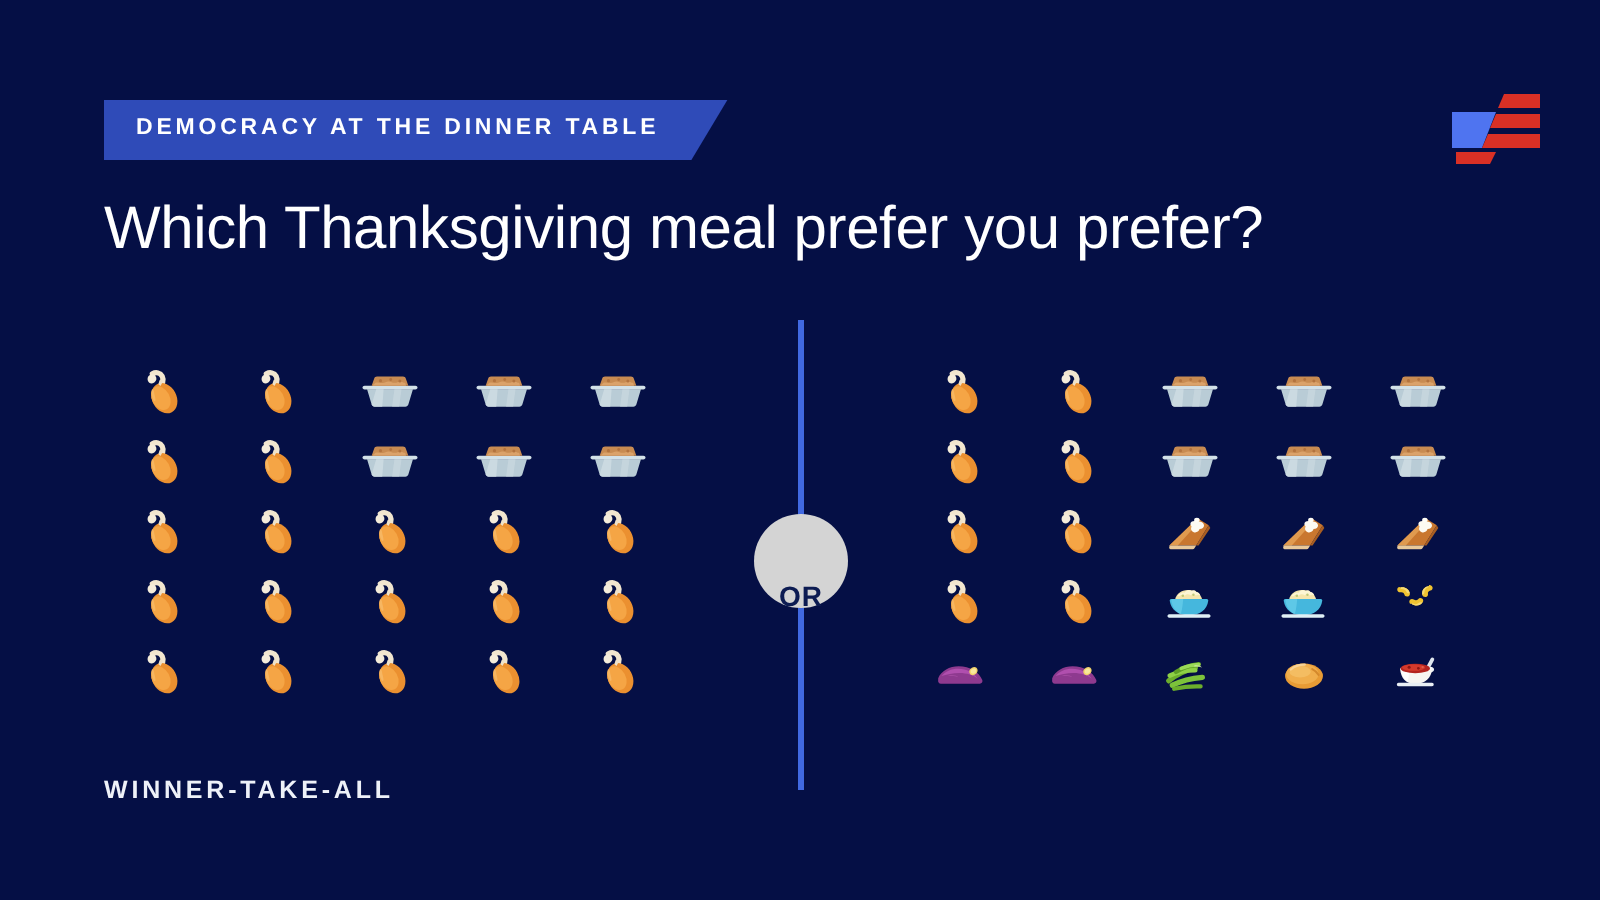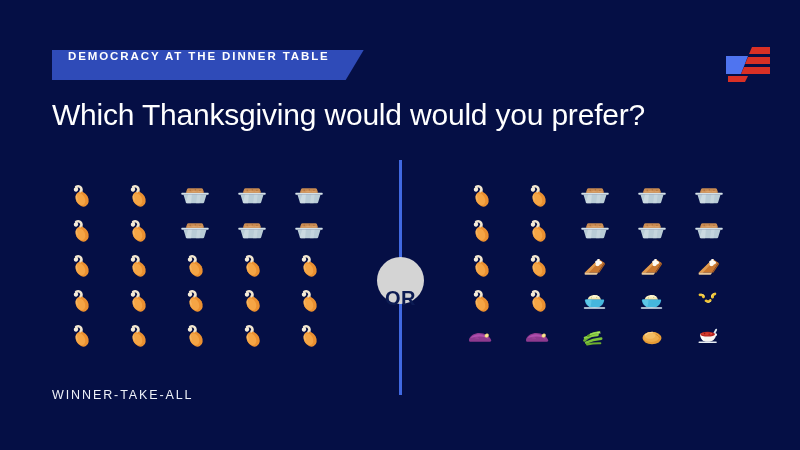--- a/index.html
+++ b/index.html
@@ -8,21 +8,21 @@
     background:#050f45;
     font-family:"Liberation Sans", sans-serif;
     overflow:hidden;
     position:relative;
   }
   #stage { position:absolute; inset:0; width:800px; height:450px; background:#050f45; }
 
   
   .tag-wrap { position:absolute; left:52px; top:50px; height:30px; }
   .tag {
-    position:relative; height:30px; display:flex; align-items:flex-start;
+    position:relative; height:30px; display:flex; align-items:center;
     padding:0 34px 2px 16px; background:#2f4bb8;
     clip-path: polygon(0 0, 100% 0, calc(100% - 18px) 100%, 0 100%);
   }
   .tag-label {
     color:#ffffff; font-size:11.5px; font-weight:700;
     letter-spacing:1.9px; white-space:nowrap;
   }
   .headline {
     position:absolute; left:52px; top:98px;
     color:#ffffff; font-size:30px; font-weight:400;
@@ -35,58 +35,58 @@
   
   .divider {
     position:absolute; left:399px; top:160px; width:3px; height:235px;
     background:#4169e1;
   }
   .or-badge {
     position:absolute; left:377px; top:257px;
     width:47px; height:47px; border-radius:50%;
     background:#d4d4d4; display:flex; align-items:center; justify-content:center;
   }
-  .or-text { color:#0c1b52; font-size:20px; font-weight:700; letter-spacing:0.5px;margin-top:35px; }
+  .or-text { color:#0c1b52; font-size:14px; font-weight:700; letter-spacing:0.5px;margin-top:35px; }
 
   
   .panel { position:absolute; top:178px; }
   .panel.left  { left:52px; }
   .panel.right { left:452px; }
   .grid {
     display:grid;
     grid-template-columns:repeat(5, 57px);
     grid-template-rows:repeat(5, 35px);
   }
   .cell {
     display:flex; align-items:center; justify-content:center;
     width:57px; height:35px;
   }
   .cell svg { display:block; }
 
   
   .caption {
     position:absolute; top:388px;
-    color:#eef1f8; font-size:12.5px; font-weight:400; letter-spacing:1.9px;
+    color:#eef1f8; font-size:12.5px; font-weight:700; letter-spacing:1.9px;
     white-space:nowrap;
   }
   .caption.left  { left:52px; }
   .caption.right { left:452px; }
 </style>
 </head>
 <body>
 
 <div id="stage">
 
   <div class="tag-wrap">
     <div class="tag">
       <span class="tag-label">DEMOCRACY AT THE DINNER TABLE</span>
     </div>
   </div>
 
-  <div class="headline">Which Thanksgiving would would you prefer?</div>
+  <div class="headline">Which Thanksgiving meal prefer you prefer?</div>
 
   <div class="logo">
     <svg viewBox="0 0 52 40" width="52" height="40" aria-hidden="true">
       <polygon points="4,12 26,12 19,30 4,30" fill="#4f74f0"></polygon>
       <polygon points="30,3 48,3 48,10 27,10" fill="#d93025"></polygon>
       <polygon points="26,13 48,13 48,20 23,20" fill="#d93025"></polygon>
       <polygon points="22,23 48,23 48,30 19,30" fill="#d93025"></polygon>
       <polygon points="6,32 26,32 23,38 6,38" fill="#d93025"></polygon>
     </svg>
   </div>

